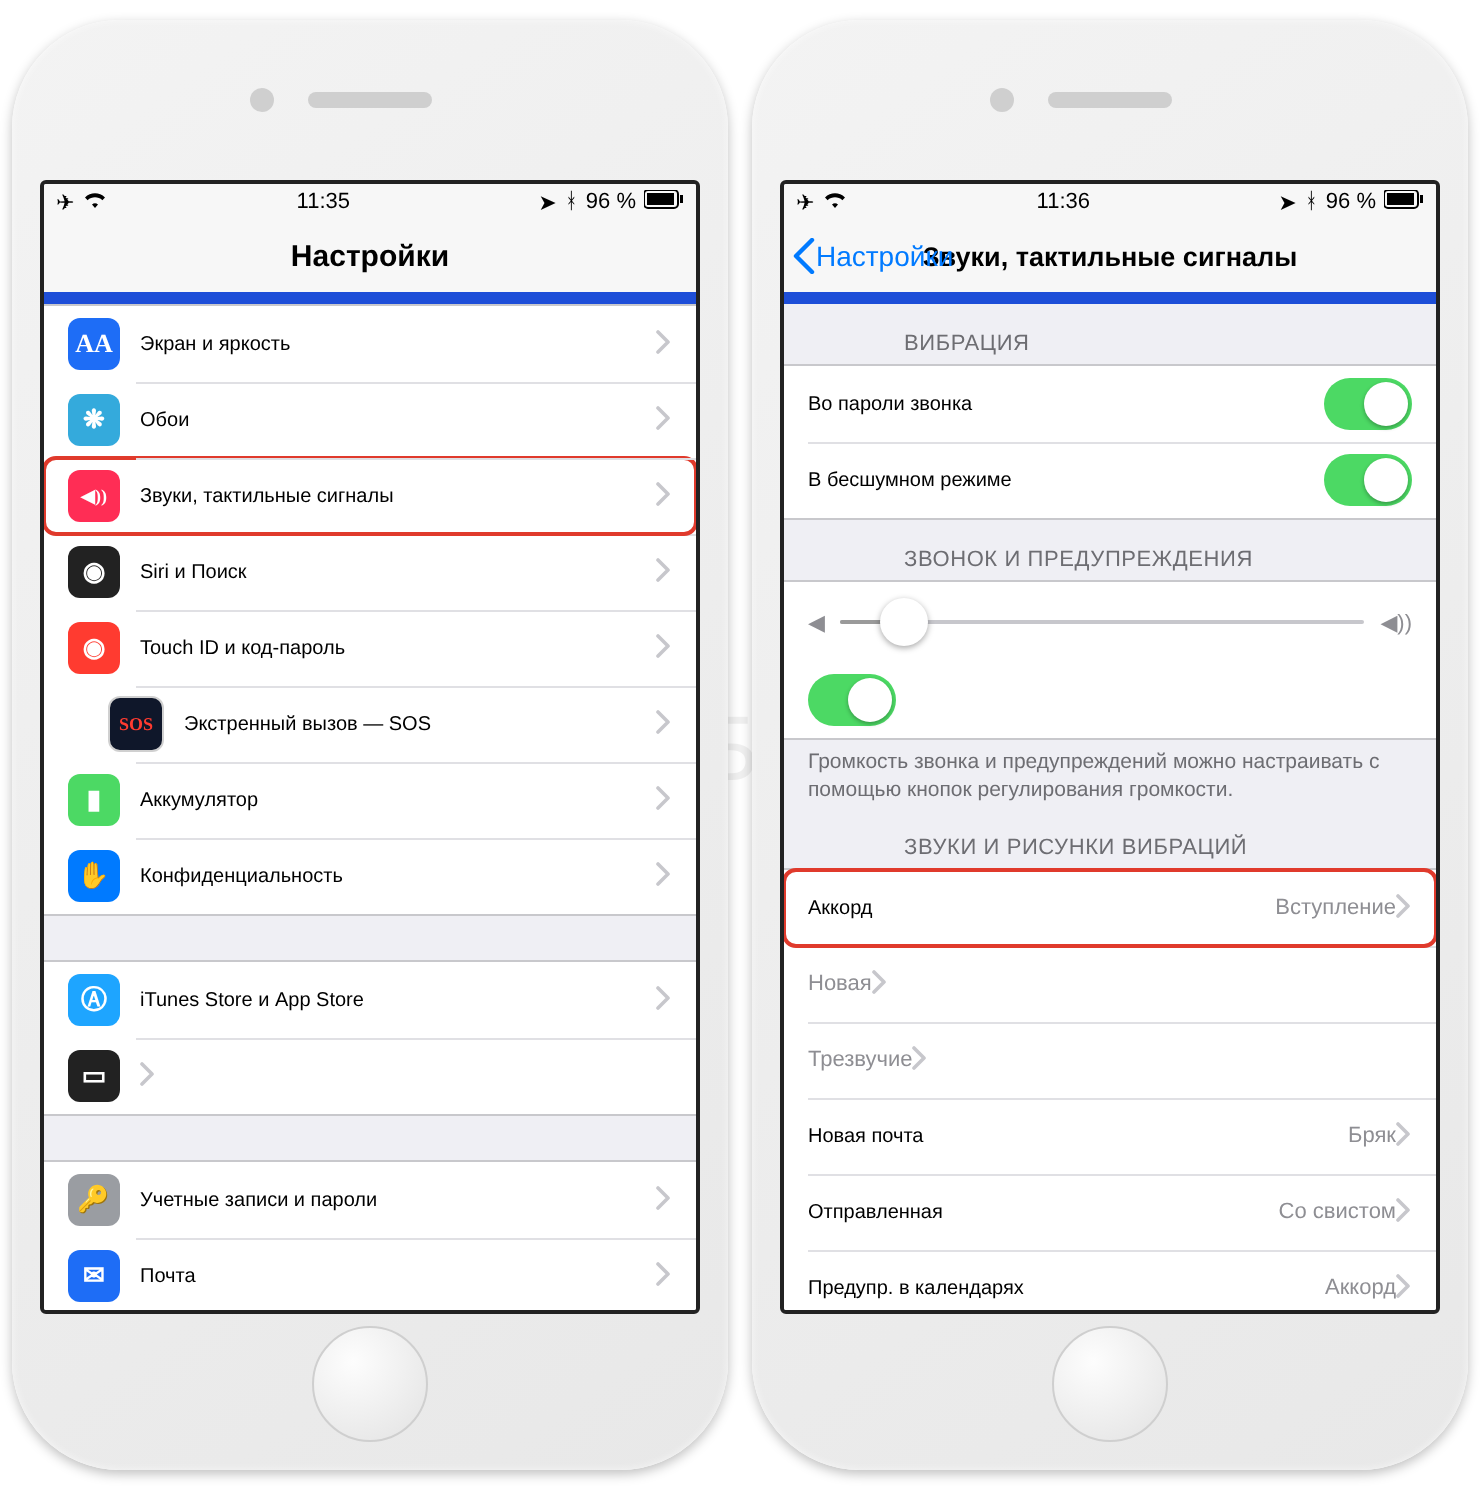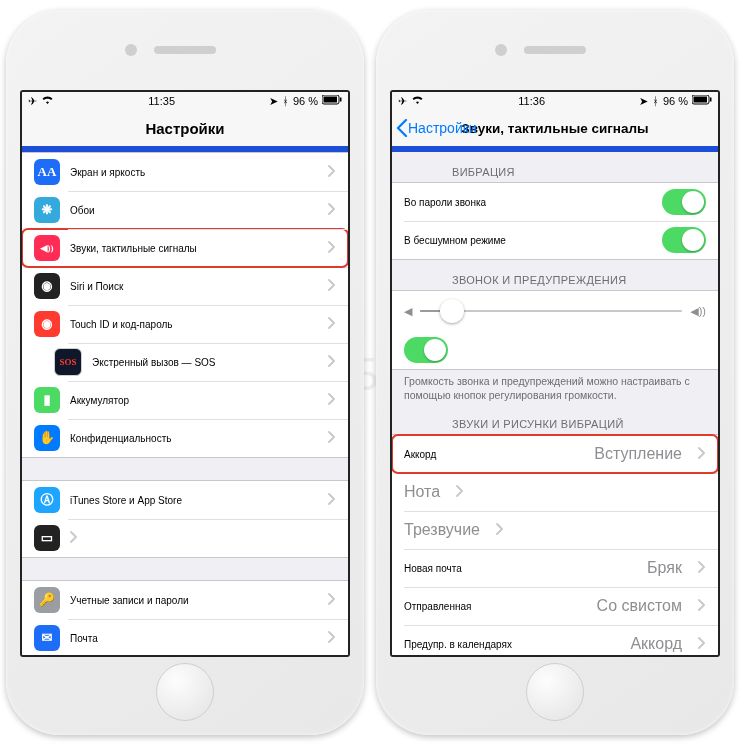--- a/index.html
+++ b/index.html
@@ -162,21 +162,21 @@
     margin-right: 10px;
     flex-shrink: 0;
     display: flex;
     align-items: center;
     justify-content: center;
     font-size: 14px;
     color: #fff;
     font-family: Liberation Serif, serif;
   }
   .cell .label { flex: 1; font-size: 10px; }
-  .cell .value { color: #8e8e93; font-size: 16px; margin-right: 16px; text-align: center; }
+  .cell .value { color: #8e8e93; font-size: 11px; margin-right: 0; text-align: center; }
   .chevron {
     color: #c7c7cc;
     flex-shrink: 0;
   }
   .switch {
     width: 44px;
     height: 26px;
     border-radius: 13px;
     background: #4cd964;
     position: relative;
@@ -446,21 +446,21 @@
           <div class="section-header">ЗВУКИ И РИСУНКИ ВИБРАЦИЙ</div>
           <div class="cell-group noicon">
             <div class="cell highlight">
               <div class="label">Аккорд</div>
               <div class="value">Вступление</div>
               <span class="chevron"><svg width="8" height="12" viewBox="0 0 8 12">
                   <path d="M1 1l5 5-5 5" stroke="#c7c7cc" stroke-width="1.8" fill="none" stroke-linecap="round" stroke-linejoin="round"></path>
                 </svg></span>
             </div>
             <div class="cell">
-              <div class="value">Нота</div>
+              <div class="value">Новая</div>
               <span class="chevron"><svg width="8" height="12" viewBox="0 0 8 12">
                   <path d="M1 1l5 5-5 5" stroke="#c7c7cc" stroke-width="1.8" fill="none" stroke-linecap="round" stroke-linejoin="round"></path>
                 </svg></span>
             </div>
             <div class="cell">
               <div class="value">Трезвучие</div>
               <span class="chevron"><svg width="8" height="12" viewBox="0 0 8 12">
                   <path d="M1 1l5 5-5 5" stroke="#c7c7cc" stroke-width="1.8" fill="none" stroke-linecap="round" stroke-linejoin="round"></path>
                 </svg></span>
             </div>

